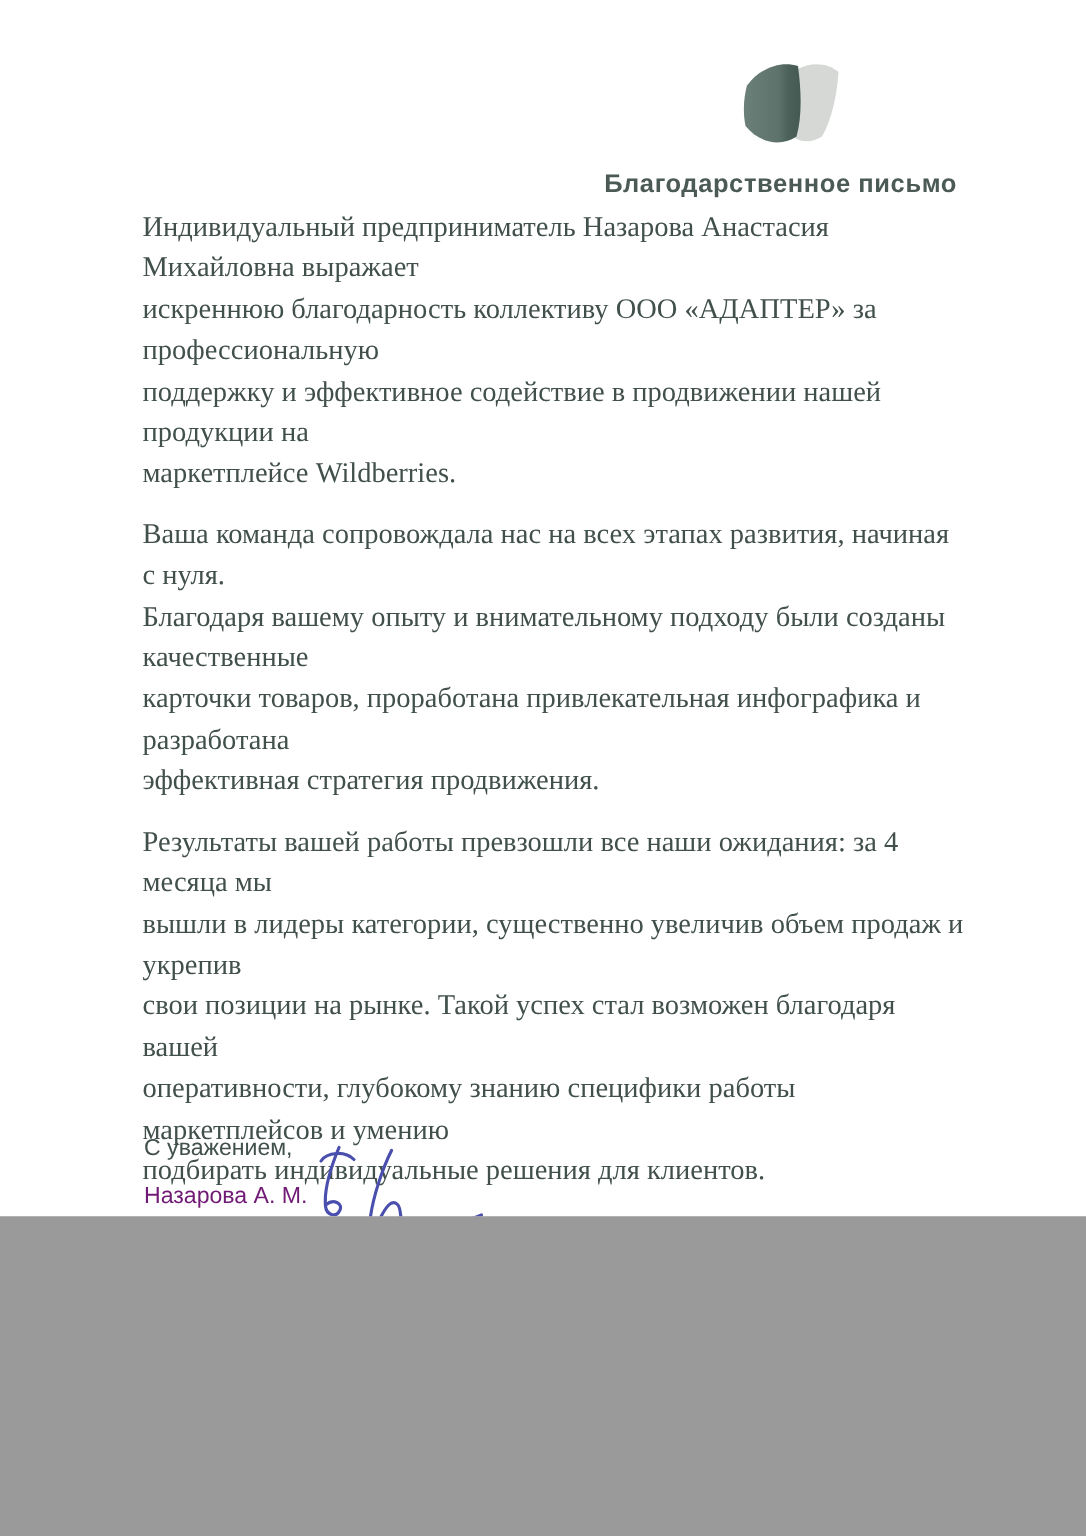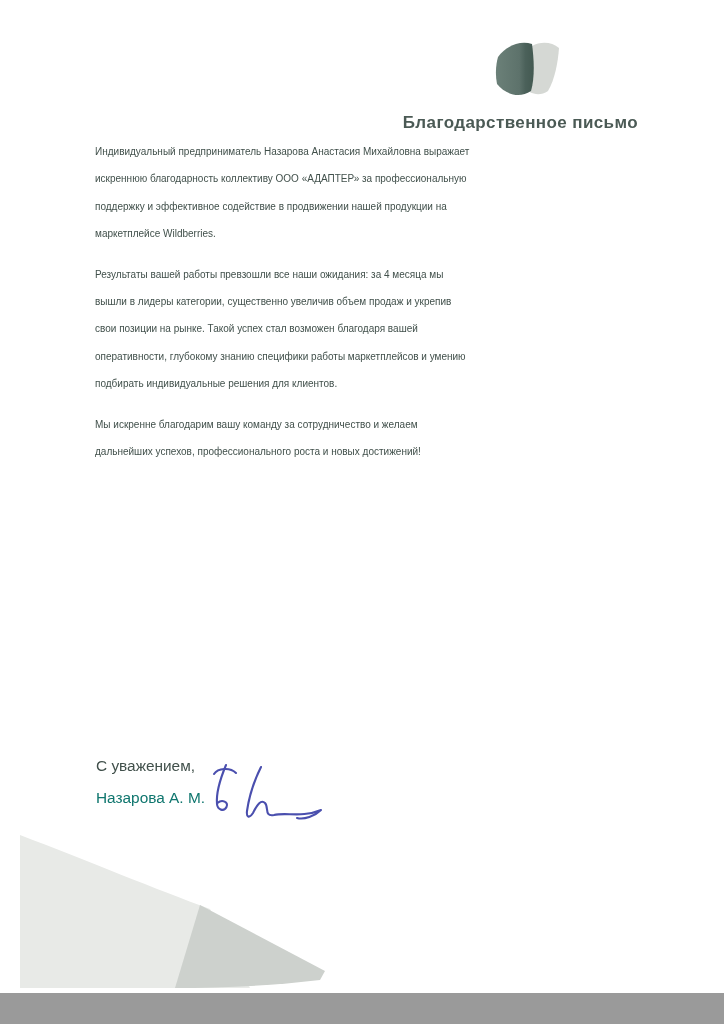--- a/index.html
+++ b/index.html
@@ -1,45 +1,45 @@
 <!DOCTYPE html>
 <html><head>
 <meta charset="utf-8">
 <style>
   html,body{margin:0;padding:0;background:#9a9a9a;}
   .page{
     position:relative;
-    width:724px;height:993px;
+    width:724px;height:811px;
     margin:0 auto;
     background:#ffffff;
     overflow:hidden;
     font-family:"Liberation Sans","DejaVu Sans",sans-serif;
   }
   
   .logo{position:absolute;left:486px;top:36px;width:86px;height:72px;}
   
   .title{
     position:absolute;top:113px;right:86px;
     font-size:17px;font-weight:700;letter-spacing:.4px;
     color:#4b5a55;
   }
   
   .body-text{
     position:absolute;left:95px;top:138px;width:548px;
-    font-size:10px;line-height:27.4px;color:#41504b;
+    font-size:19px;line-height:27.4px;color:#41504b;font-family:Liberation Serif, serif;
   }
   .para{margin:0 0 13px 0;white-space:pre-line;}
   
   .closing{
     position:absolute;left:96px;top:741px;
     font-size:15.4px;color:#41504b;margin-top:16px;
   }
   .signer{
     position:absolute;left:96px;top:789px;
-    font-size:15.4px;color:#0f766e;
+    font-size:15.4px;color:#701a75;
   }
   .signature{position:absolute;left:205px;top:760px;width:125px;height:78px;}
   
   .contacts{
     position:absolute;left:486px;top:912px;
     font-family:"Liberation Serif","DejaVu Serif",serif;
     font-size:13.5px;line-height:21px;color:#3e3b34;
   }
   .contacts div{white-space:nowrap;}
   
@@ -63,20 +63,24 @@
     <path d="M12,21 C 20,10 34,4 46,8 C 48,23 49,41 45,55 C 33,63 19,58 11,48 C 9,38 10,28 12,21 Z" fill="url(#gLogo)"></path>
   </svg>
 
   <div class="title">Благодарственное письмо</div>
 
   <div class="body-text">
       <p class="para">Индивидуальный предприниматель Назарова Анастасия Михайловна выражает
 искреннюю благодарность коллективу ООО «АДАПТЕР» за профессиональную
 поддержку и эффективное содействие в продвижении нашей продукции на
 маркетплейсе Wildberries.</p>
+      <p class="para">Ваша команда сопровождала нас на всех этапах развития, начиная с нуля.
+Благодаря вашему опыту и внимательному подходу были созданы качественные
+карточки товаров, проработана привлекательная инфографика и разработана
+эффективная стратегия продвижения.</p>
       <p class="para">Результаты вашей работы превзошли все наши ожидания: за 4 месяца мы
 вышли в лидеры категории, существенно увеличив объем продаж и укрепив
 свои позиции на рынке. Такой успех стал возможен благодаря вашей
 оперативности, глубокому знанию специфики работы маркетплейсов и умению
 подбирать индивидуальные решения для клиентов.</p>
       <p class="para">Мы искренне благодарим вашу команду за сотрудничество и желаем
 дальнейших успехов, профессионального роста и новых достижений!</p>
     </div>
 
   <div class="closing">С уважением,</div>

